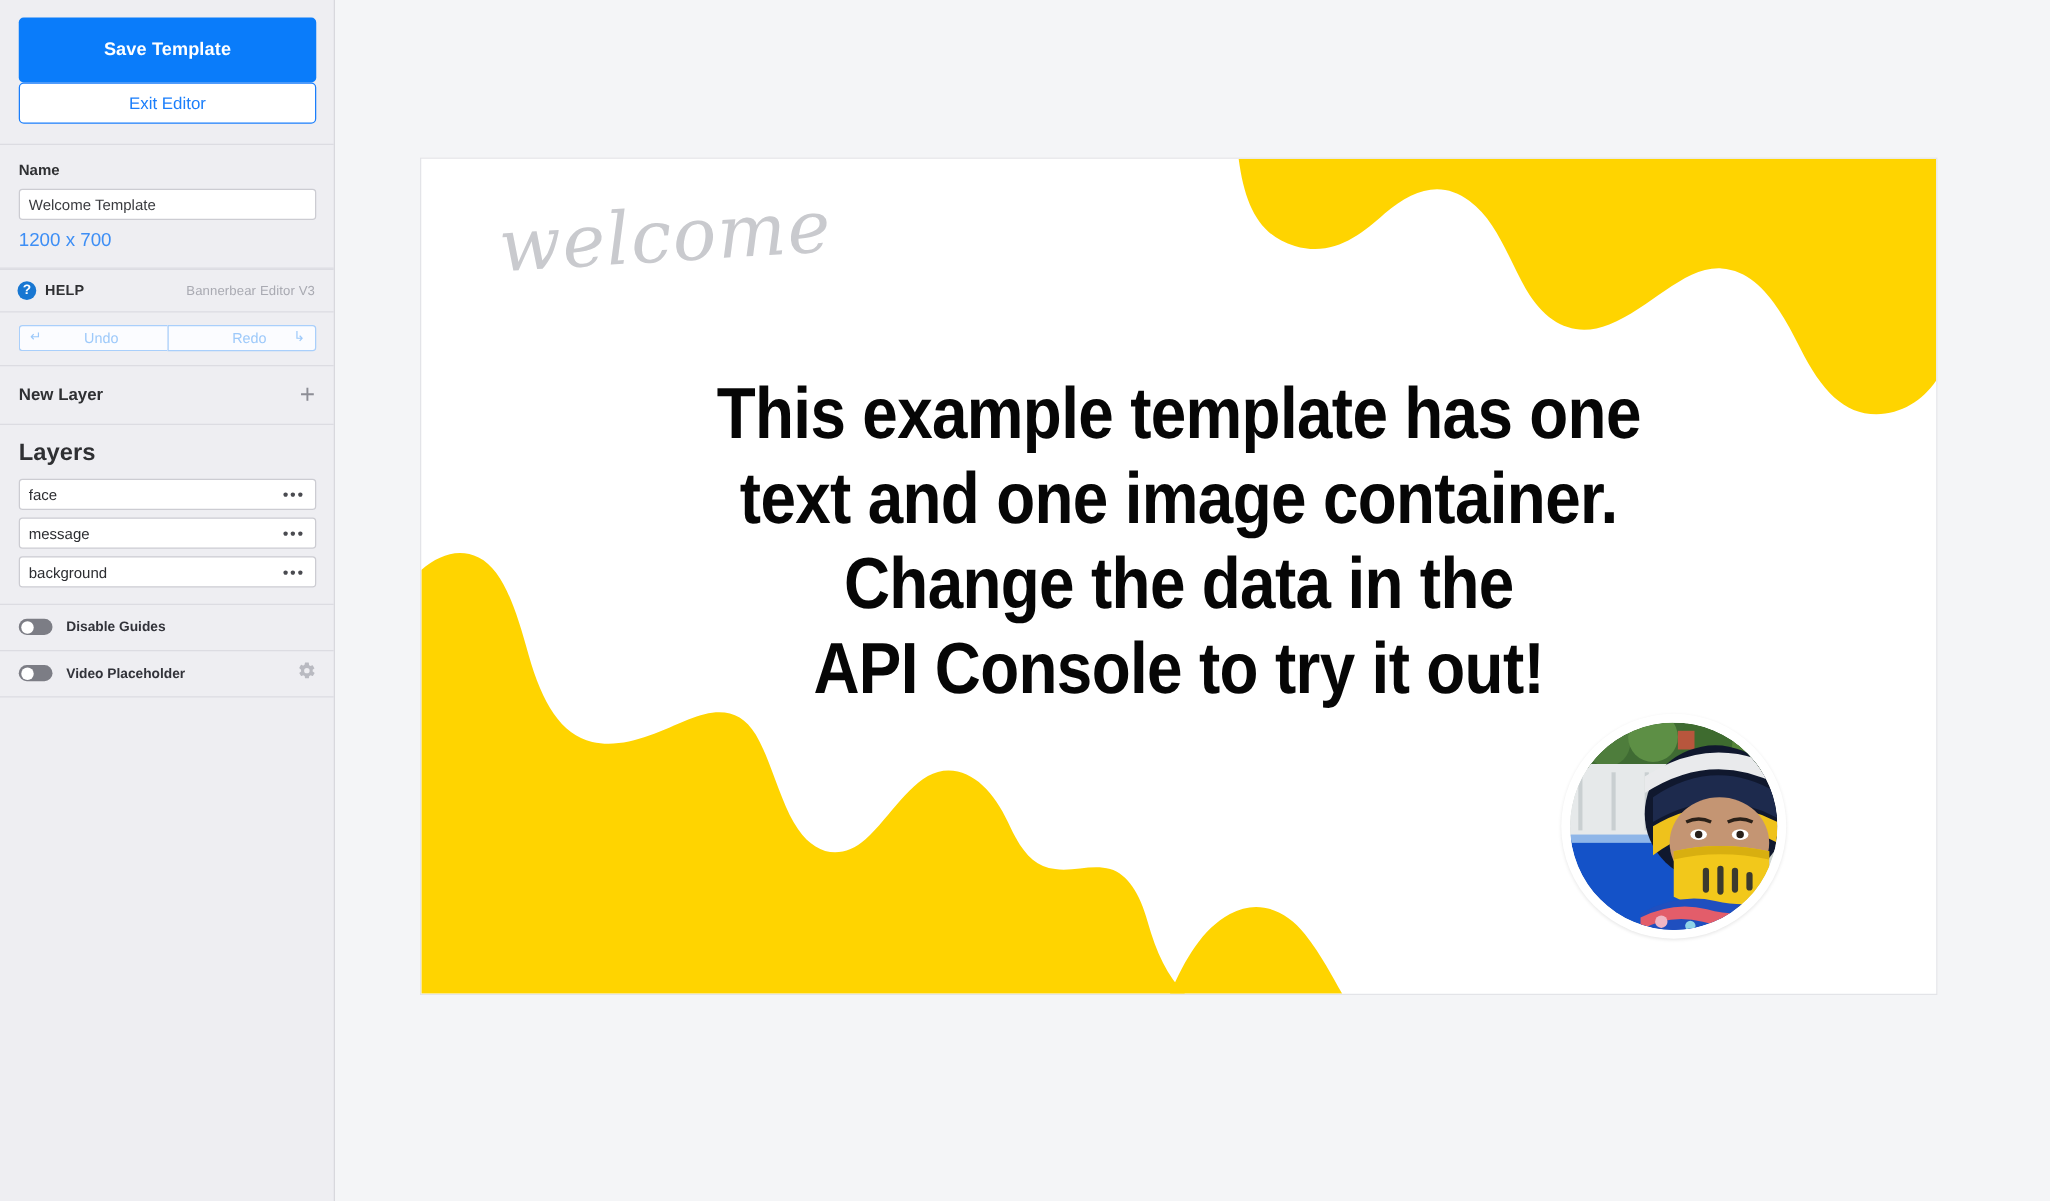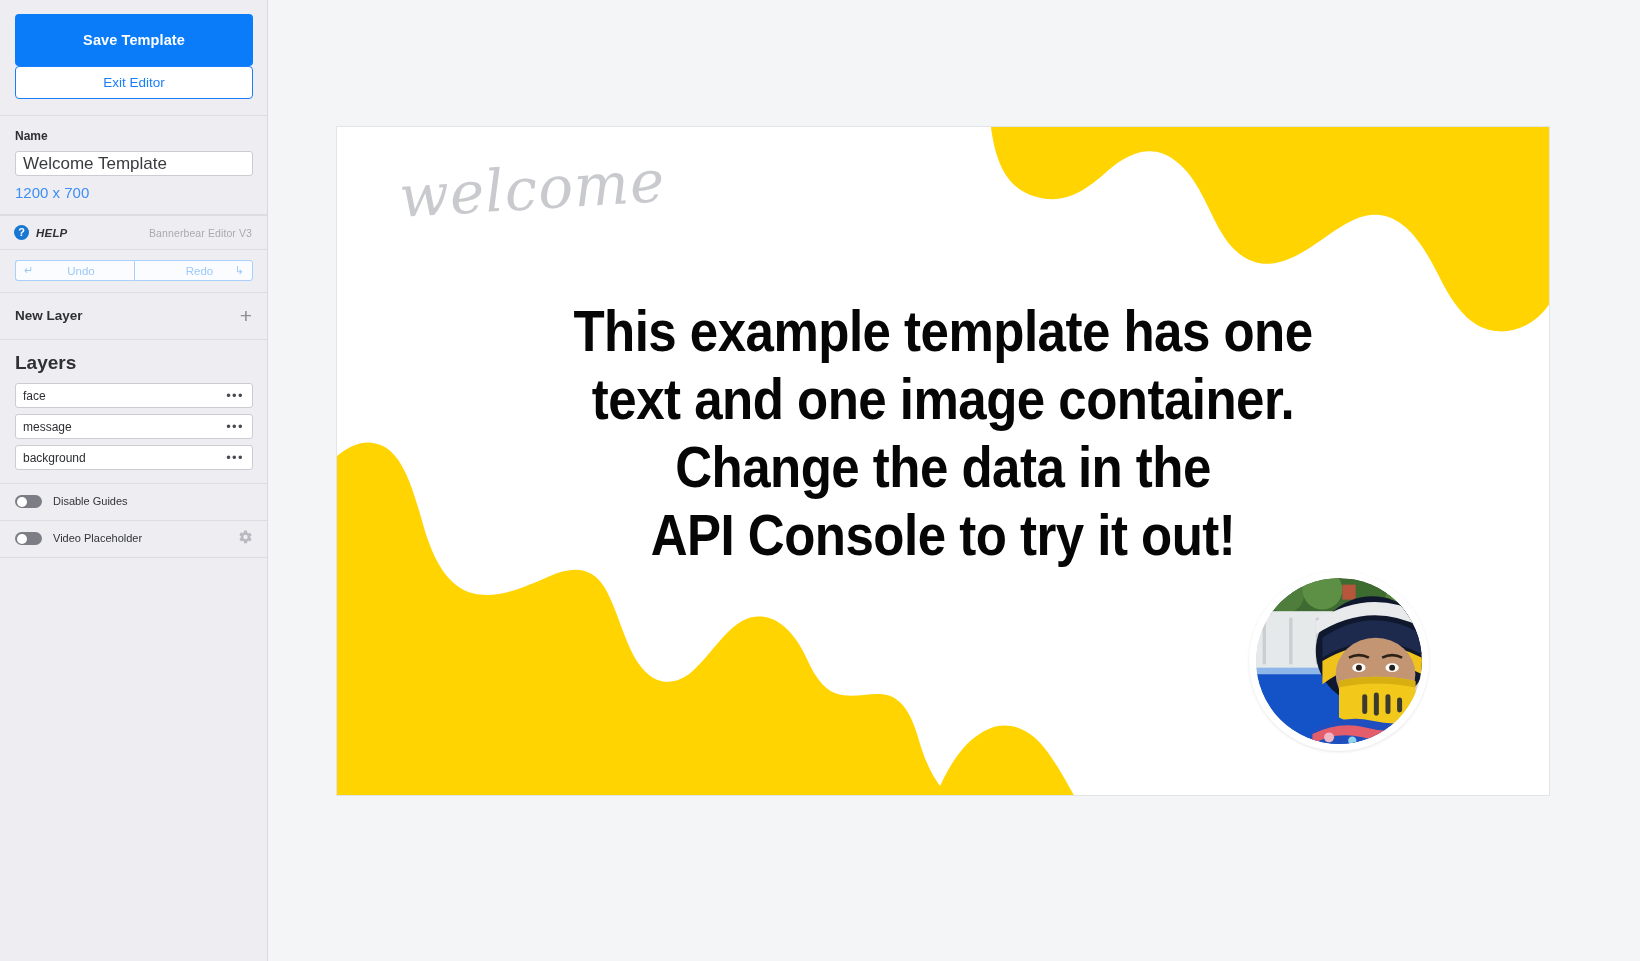--- a/index.html
+++ b/index.html
@@ -46,21 +46,21 @@
   .top-btns .btn-outline { }
 
   .fld-label {
     font-size: 12px; font-weight: 700; color: #2f3033;
     margin: 0 0 8px 0;
   }
   .text-input {
     width: 238px; height: 25px;
     background: #fff;
     border: 1px solid #ccccd2; border-radius: 3px;
-    font-size: 17px; color: #3a3b3f;
+    font-size: 12px; color: #3a3b3f;
     padding: 0 7px;
     font-family: "Liberation Sans", sans-serif;
     outline: none;
   }
   .dims {
     font-size: 15px; color: #3d8ef5;
     margin-top: 8px;
   }
 
   .help-row {
@@ -70,21 +70,21 @@
     border-bottom: 1px solid #dcdce2;
   }
   .help-left { display: flex; align-items: center; gap: 7px; }
   .help-badge {
     width: 15px; height: 15px; border-radius: 50%;
     background: #1877d2; color: #fff;
     font-size: 11px; font-weight: 700;
     display: flex; align-items: center; justify-content: center;
     line-height: 1;
   }
-  .help-text { font-size: 11.5px; font-weight: 700; color: #2f3033; letter-spacing: .2px; font-style: italic; }
+  .help-text { font-size: 11.5px; font-weight: 700; color: #2f3033; letter-spacing: .2px; }
   .editor-ver { font-size: 10.5px; color: #a9aab2; letter-spacing: .1px; }
 
   .ur-row { padding: 10px 15px 11px 15px; border-bottom: 1px solid #dcdce2; }
   .ur-group { display: flex; width: 238px; }
   .ur-btn {
     flex: 1 1 50%; height: 21px;
     background: #fbfcff;
     border: 1px solid #a9cffb;
     color: #9dc9fa;
     font-size: 11.5px;
@@ -114,24 +114,25 @@
     background: #fff; border: 1px solid #ccccd2; border-radius: 3px;
     display: flex; align-items: center; justify-content: space-between;
     padding: 0 8px 0 7px;
     margin-bottom: 6px; cursor: pointer;
   }
   .layer-item:last-child { margin-bottom: 0; }
   .layer-name { font-size: 12px; color: #2c2d31; }
   .layer-dots { color: #4a4b50; font-size: 13px; letter-spacing: 1.4px; line-height: 1; cursor: pointer; }
 
   .toggle-row {
-    display: flex; align-items: flex-start;
+    display: flex; align-items: center;
     padding: 11px 15px 12px 15px;
     border-bottom: 1px solid #dcdce2;
     position: relative;
+    font-weight: bold;
   }
   .switch {
     width: 27px; height: 13px; border-radius: 7px;
     background: #7c7d85; position: relative; flex: 0 0 27px; cursor: pointer;
   }
   .switch .knob {
     position: absolute; left: 1.5px; top: 1.5px;
     width: 10px; height: 10px; border-radius: 50%; background: #fff;
   }
   .toggle-label { font-size: 11px; color: #32333a; margin-left: 11px; }

